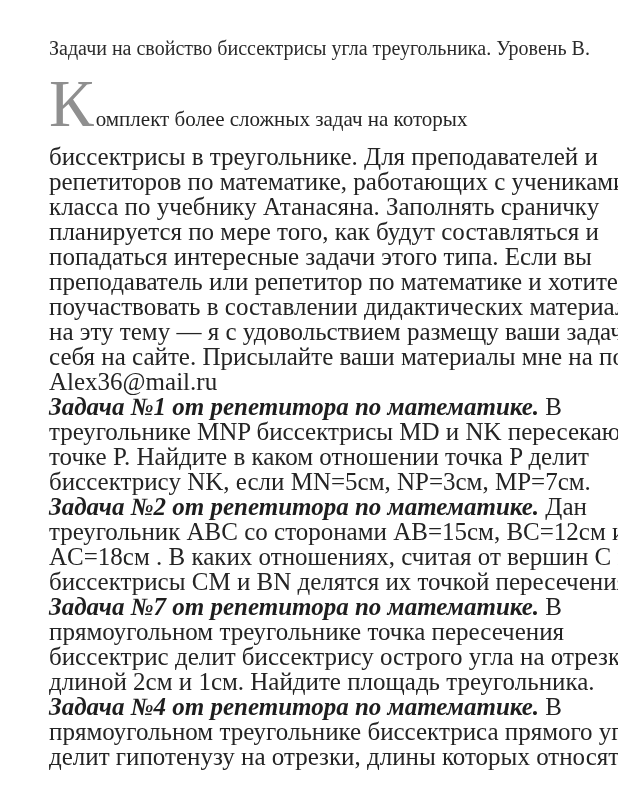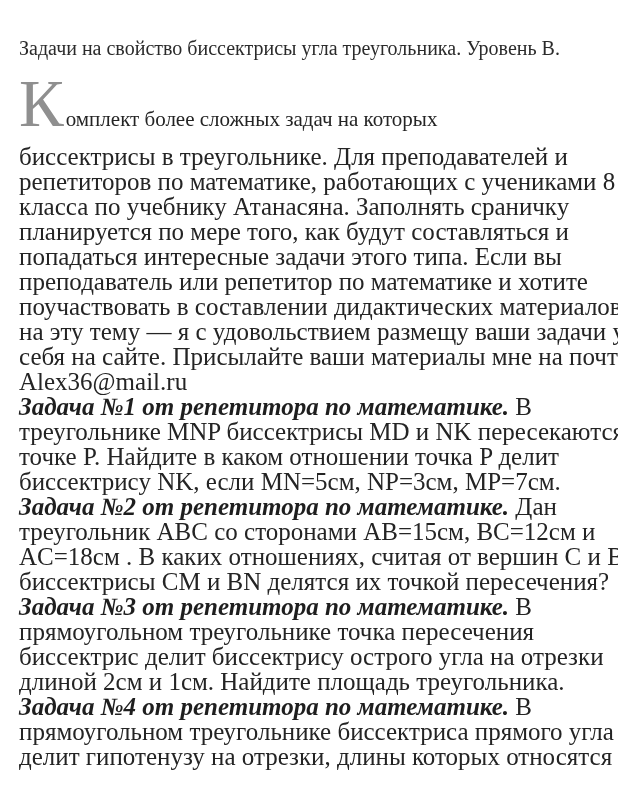--- a/index.html
+++ b/index.html
@@ -11,21 +11,21 @@
     width: 618px;
     height: 800px;
     overflow: hidden;
     font-family: "Liberation Serif", "DejaVu Serif", serif;
     color: #242424;
   }
   .page {
     box-sizing: border-box;
     width: 618px;
     height: 712px;
-    padding: 37px 36px 0 19px;
+    padding: 37px 36px 0 49px;
   }
   .doc-title {
     font-size: 20px;
     line-height: 23px;
     color: #2b2b2b;
     white-space: pre;
   }
   .drop-line {
     display: flex;
     align-items: baseline;
@@ -83,21 +83,21 @@
   <div class="par"><span class="bold">Задача №1 от репетитора по математике.</span><span> В
 треугольнике MNP биссектрисы MD и NK пересекаются в
 точке P. Найдите в каком отношении точка P делит
 биссектрису NK, если MN=5см, NP=3см, MP=7см.</span></div>
 
   <div class="par"><span class="bold">Задача №2 от репетитора по математике.</span><span> Дан
 треугольник ABC со сторонами AB=15см, BC=12см и
 AC=18см . В каких отношениях, считая от вершин C и B
 биссектрисы CM и BN делятся их точкой пересечения?</span></div>
 
-  <div class="par"><span class="bold">Задача №3 от репетитора по математике.</span><span> В
+  <div class="par"><span class="bold">Задача №7 от репетитора по математике.</span><span> В
 прямоугольном треугольнике точка пересечения
 биссектрис делит биссектрису острого угла на отрезки
 длиной 2см и 1см. Найдите площадь треугольника.</span></div>
 
   <div class="par"><span class="bold">Задача №4 от репетитора по математике.</span><span> В
 прямоугольном треугольнике биссектриса прямого угла
 делит гипотенузу на отрезки, длины которых относятся</span></div>
 
 </div>
 

